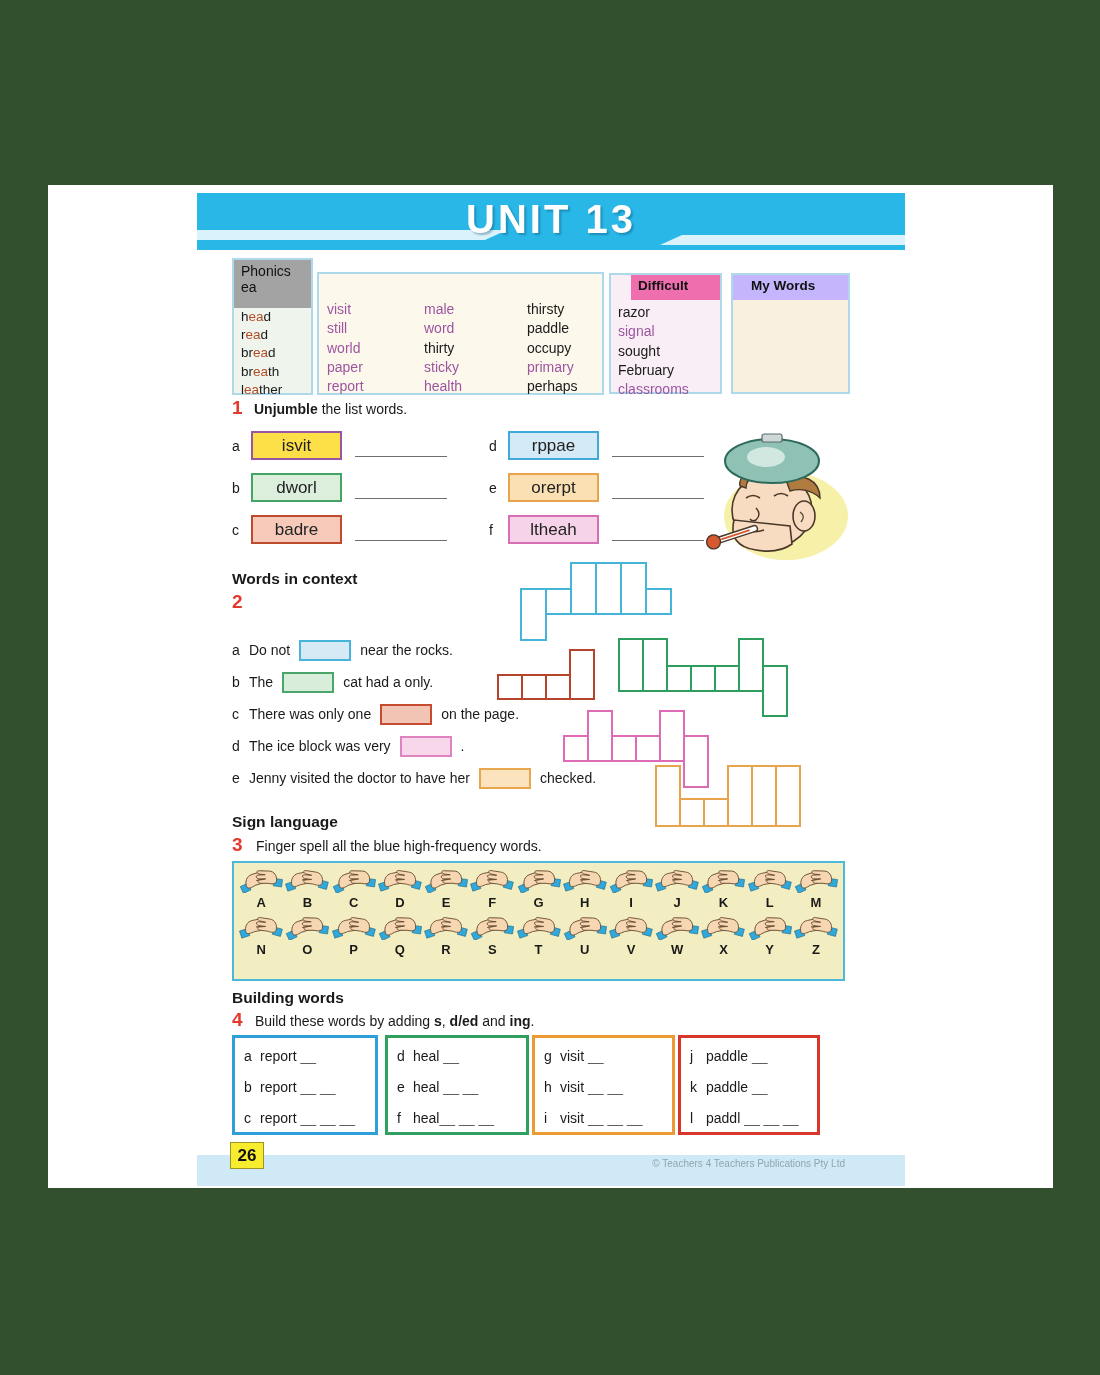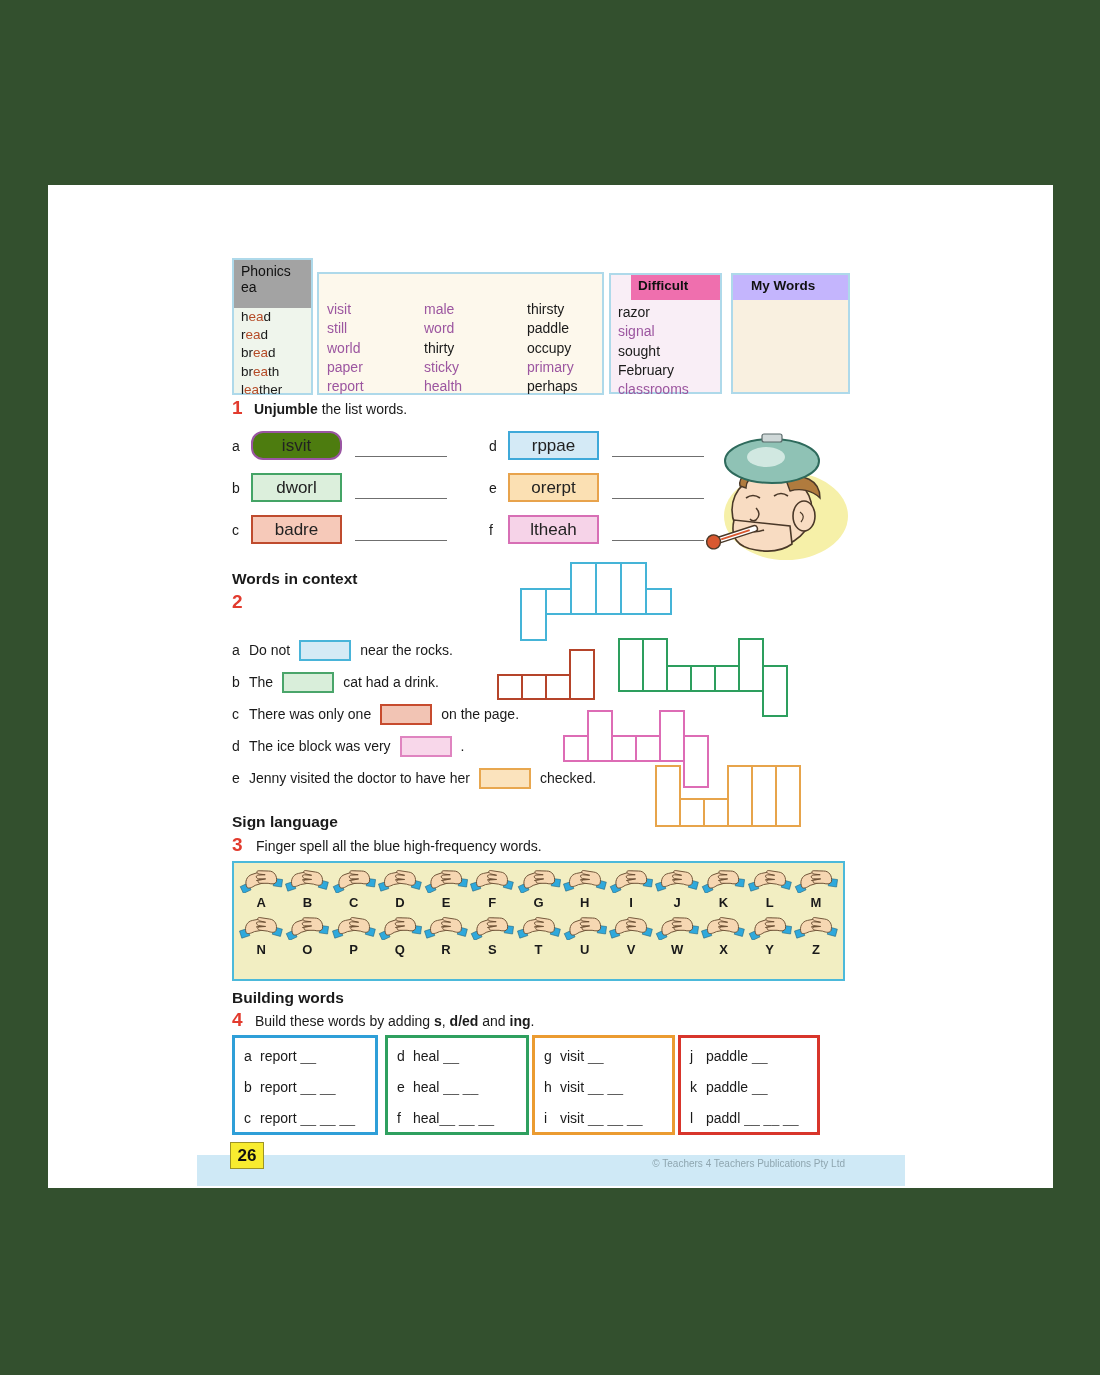--- a/index.html
+++ b/index.html
@@ -84,20 +84,25 @@
     font-weight:800;font-size:17px;color:#111;}
   .copyright{position:absolute;left:497px;top:973px;width:300px;text-align:right;
     font-size:10px;color:#8fa6b0;}
 </style>
 </head>
 <body>
 
 <div class="canvas">
   <div class="page">
 
+    <div class="banner">
+      <div class="stripe stripe-left"></div>
+      <div class="stripe stripe-right"></div>
+      <div class="banner-title">UNIT 13</div>
+    </div>
 
     <div class="listbox phonics">
       <div class="listbox-head phonics-head">
         <div class="l1">Phonics</div>
         <div class="l2">ea</div>
       </div>
       <div id="phonics-words">
           <div class="ph-word"><span>h</span><span class="ea">ea</span><span>d</span></div>
           <div class="ph-word"><span>r</span><span class="ea">ea</span><span>d</span></div>
           <div class="ph-word"><span>br</span><span class="ea">ea</span><span>d</span></div>
@@ -147,21 +152,21 @@
       <div class="listbox-head mywords-head">My Words</div>
     </div>
 
     <div class="secnum" style="left:184px;top:212px;">1</div>
     <div class="instr" style="left:206px;top:216px;">
       <b>Unjumble</b><span> the list words.</span>
     </div>
     <div class="unjumble-col" id="unjumble-left" style="left:184px;top:246px;">
         <div class="unj-row">
           <span class="unj-letter">a</span>
-          <span class="unj-box" style="background: #4d7c0f; border-color: rgb(154, 85, 163); border-radius: 12px;">isvit</span>
+          <span class="unj-box" style="background: #fde047; border-color: rgb(154, 85, 163);">isvit</span>
           <span class="unj-line"></span>
         </div>
         <div class="unj-row">
           <span class="unj-letter">b</span>
           <span class="unj-box" style="background: rgb(220, 239, 220); border-color: rgb(68, 164, 102); text-align: right;">dworl</span>
           <span class="unj-line"></span>
         </div>
         <div class="unj-row">
           <span class="unj-letter">c</span>
           <span class="unj-box" style="background: rgb(246, 201, 185); border-color: rgb(191, 75, 46);">badre</span>
@@ -216,21 +221,21 @@
         <div class="sent-row">
           <span class="sent-letter">a</span>
           <span>Do not</span>
           <span class="sent-box" style="background: rgb(213, 234, 245); border-color: rgb(73, 180, 217);"></span>
           <span class="sent-after">near the rocks.</span>
         </div>
         <div class="sent-row">
           <span class="sent-letter">b</span>
           <span>The</span>
           <span class="sent-box" style="background: rgb(217, 238, 218); border-color: rgb(74, 165, 106);"></span>
-          <span class="sent-after">cat had a drink.</span>
+          <span class="sent-after">cat had a only.</span>
         </div>
         <div class="sent-row">
           <span class="sent-letter">c</span>
           <span>There was only one</span>
           <span class="sent-box" style="background: rgb(242, 196, 180); border-color: rgb(199, 75, 46);"></span>
           <span class="sent-after">on the page.</span>
         </div>
         <div class="sent-row">
           <span class="sent-letter">d</span>
           <span>The ice block was very</span>

